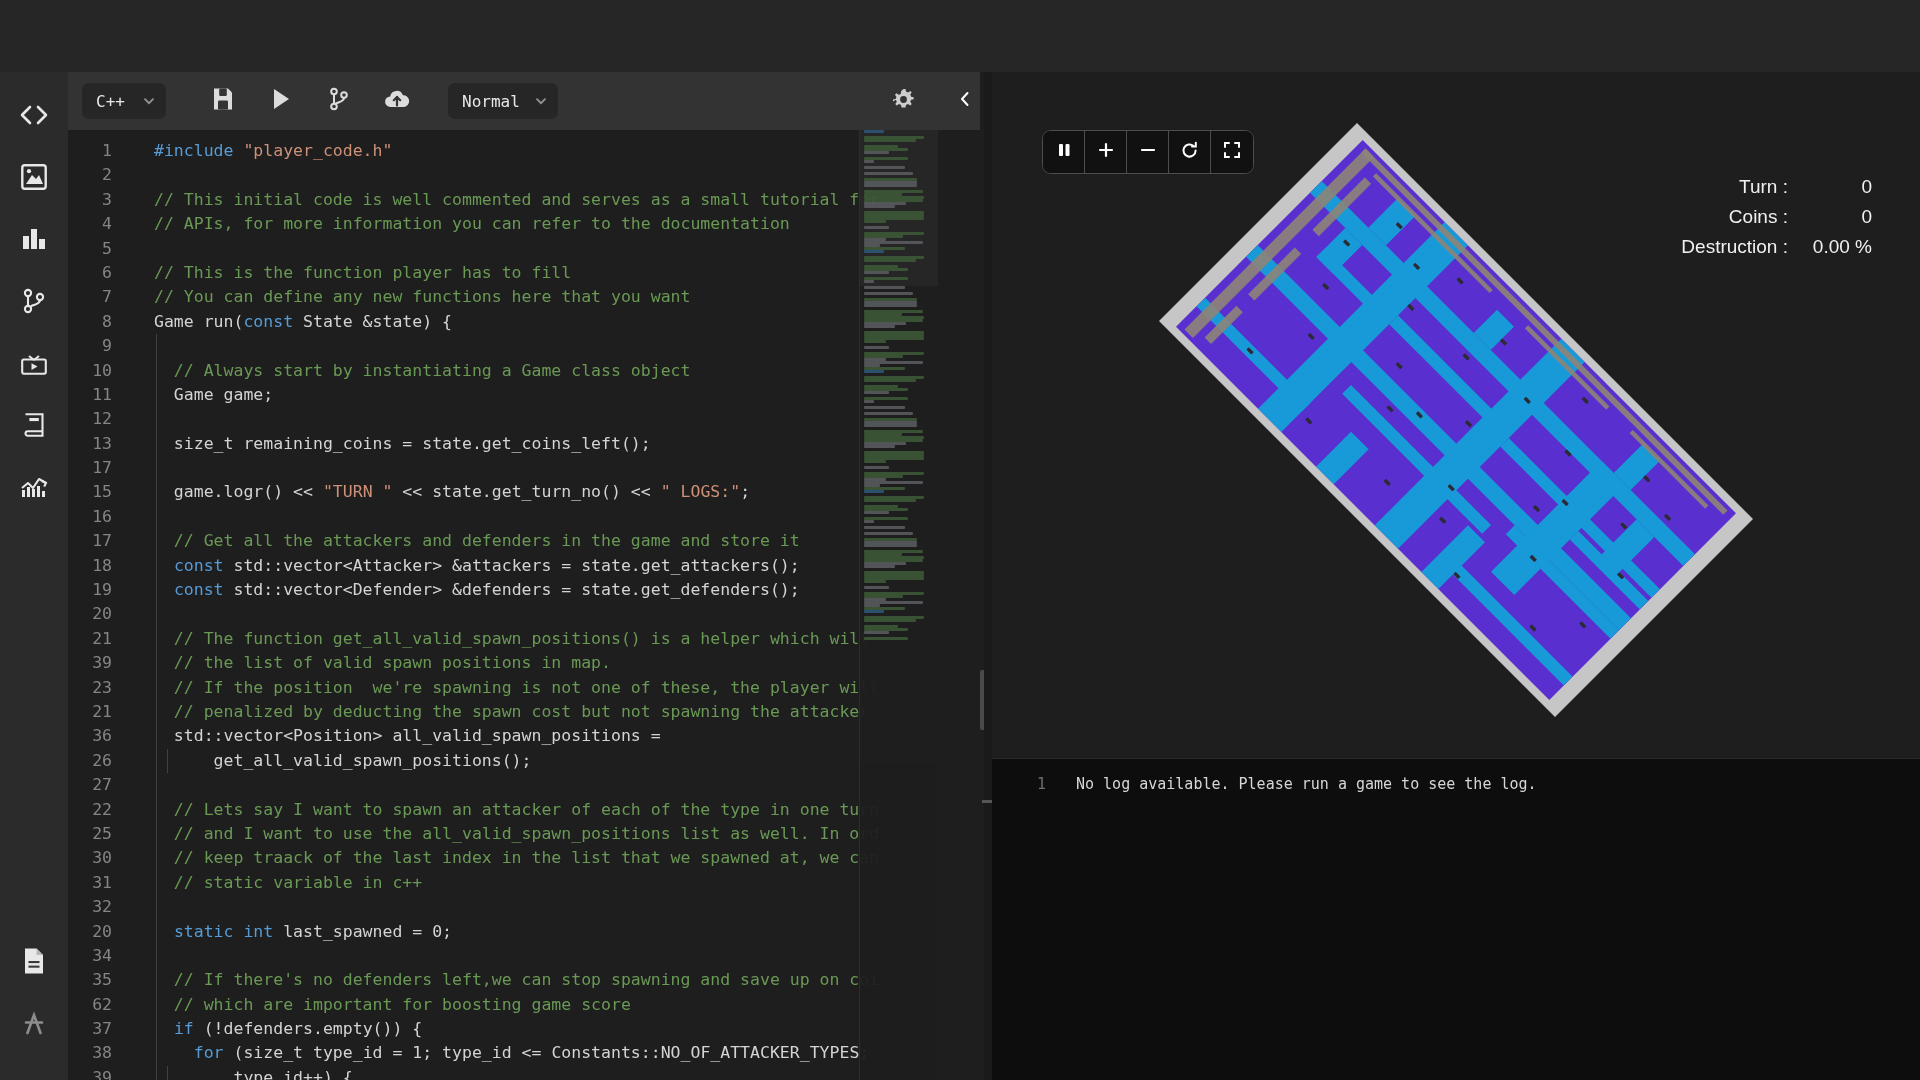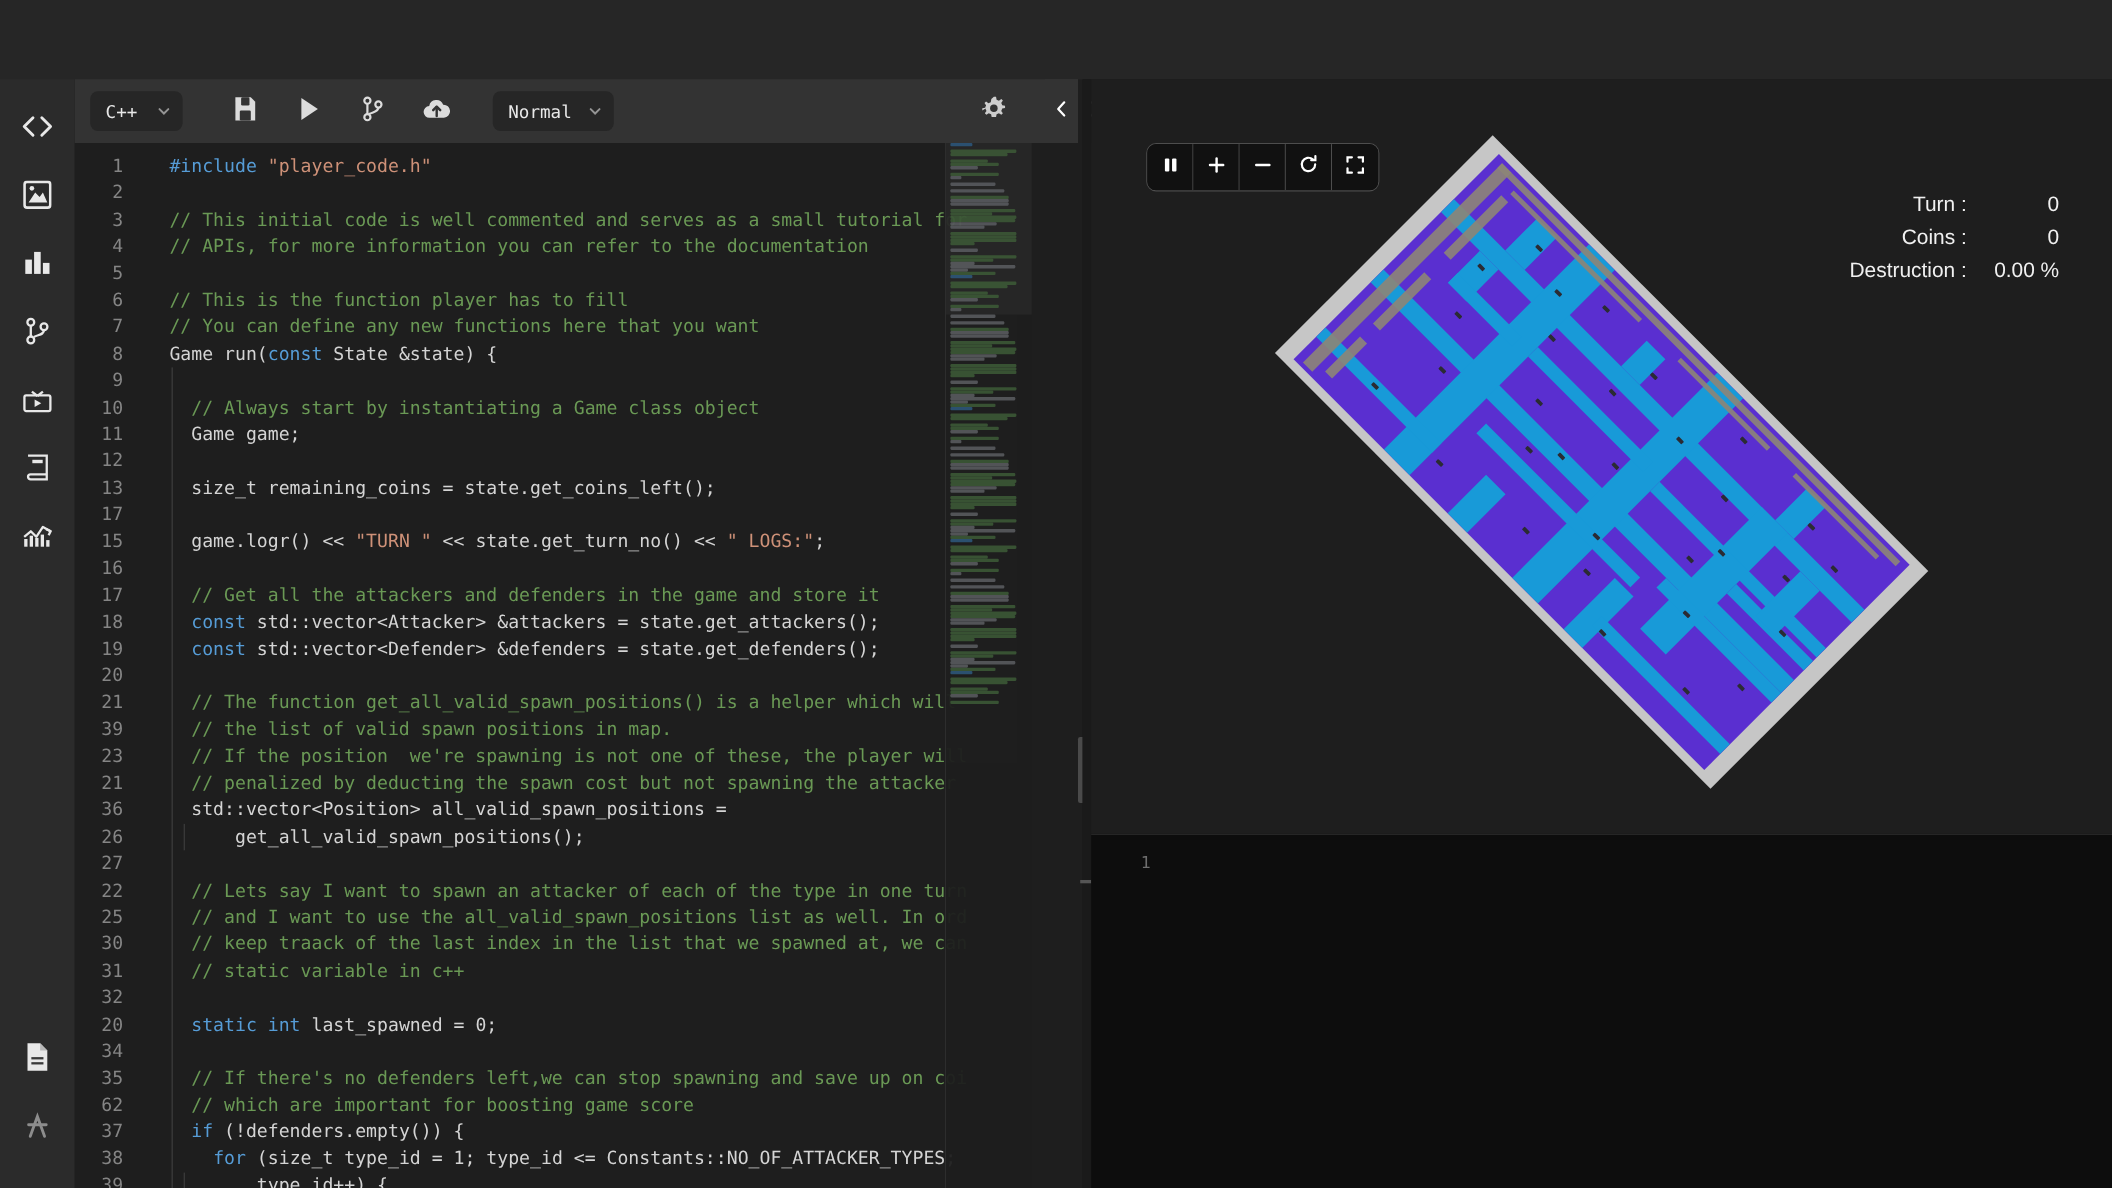--- a/index.html
+++ b/index.html
@@ -744,17 +744,18 @@
           <div class="stat-row">
             <span class="stat-lbl">Destruction :</span>
             <span class="stat-val">0.00 %</span>
           </div>
         </div>
     </div>
 
     <div class="logpane">
       <div class="log-row">
         <div class="log-num">1</div>
+        <div class="log-text">No log available. Please run a game to see the log.</div>
       </div>
     </div>
   </div>
 
 </div>
 
 </body></html>

